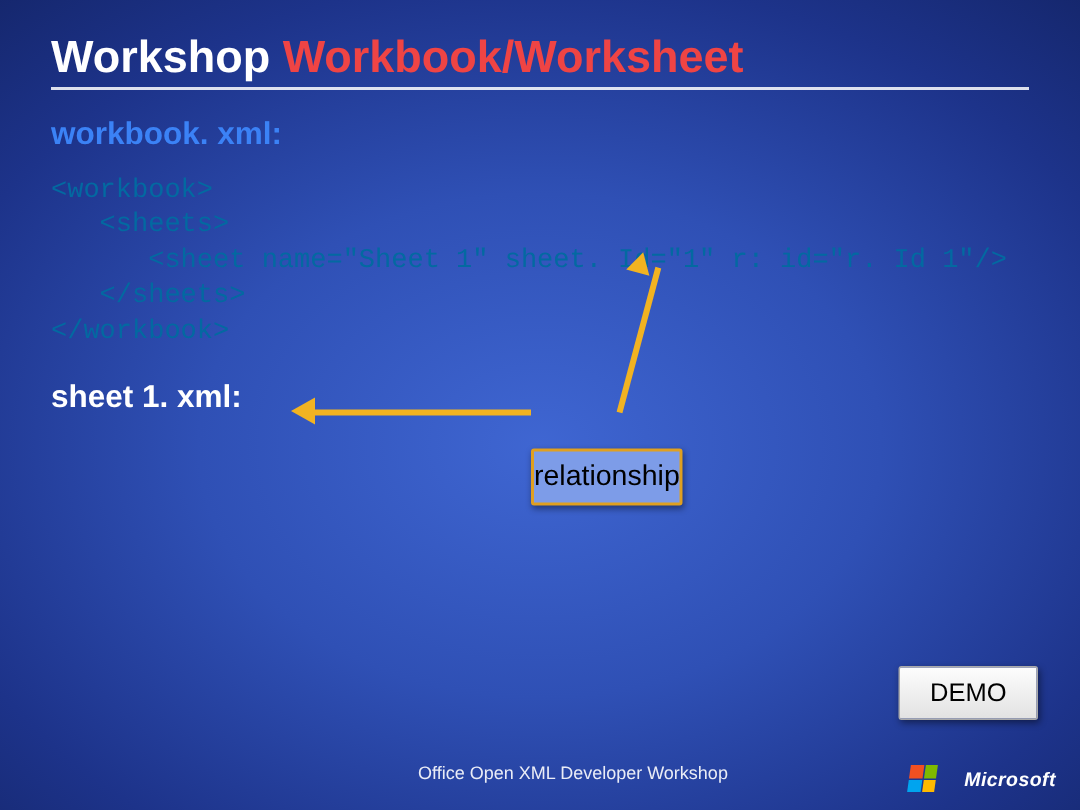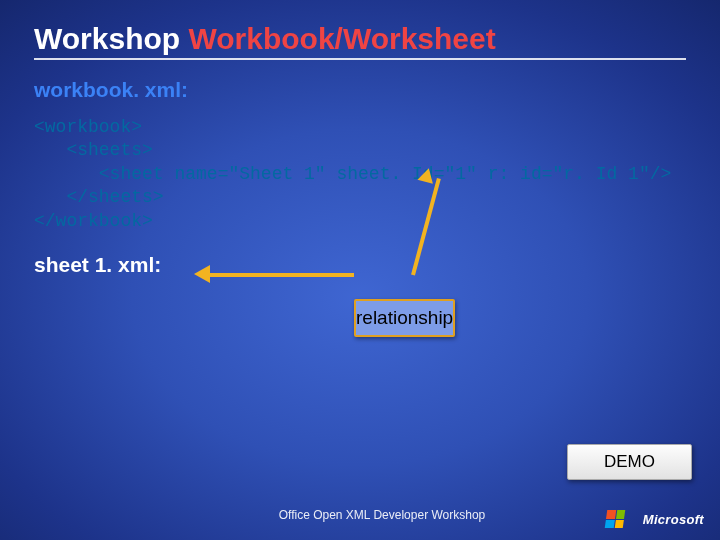--- a/index.html
+++ b/index.html
@@ -63,21 +63,21 @@
     border-right: 8px solid transparent;
     border-bottom: 14px solid #f2b321;
     transform: rotate(15deg);
   }
   .demo-box {
     position: absolute;
     right: 28px; bottom: 60px;
     background: linear-gradient(#fdfdfd, #e2e2e2);
     border: 1px solid #aaa;
     border-radius: 2px;
-    padding: 7px 36px;
+    padding: 7px 20px;
     font-size: 17px;
     color: #000000;
     box-shadow: 1px 2px 5px rgba(0,0,0,0.45);
   }
   .footer {
     position: absolute;
     left: 0; right: 0; bottom: 18px;
     text-align: center;
     font-size: 12px;
     color: #ffffff;

